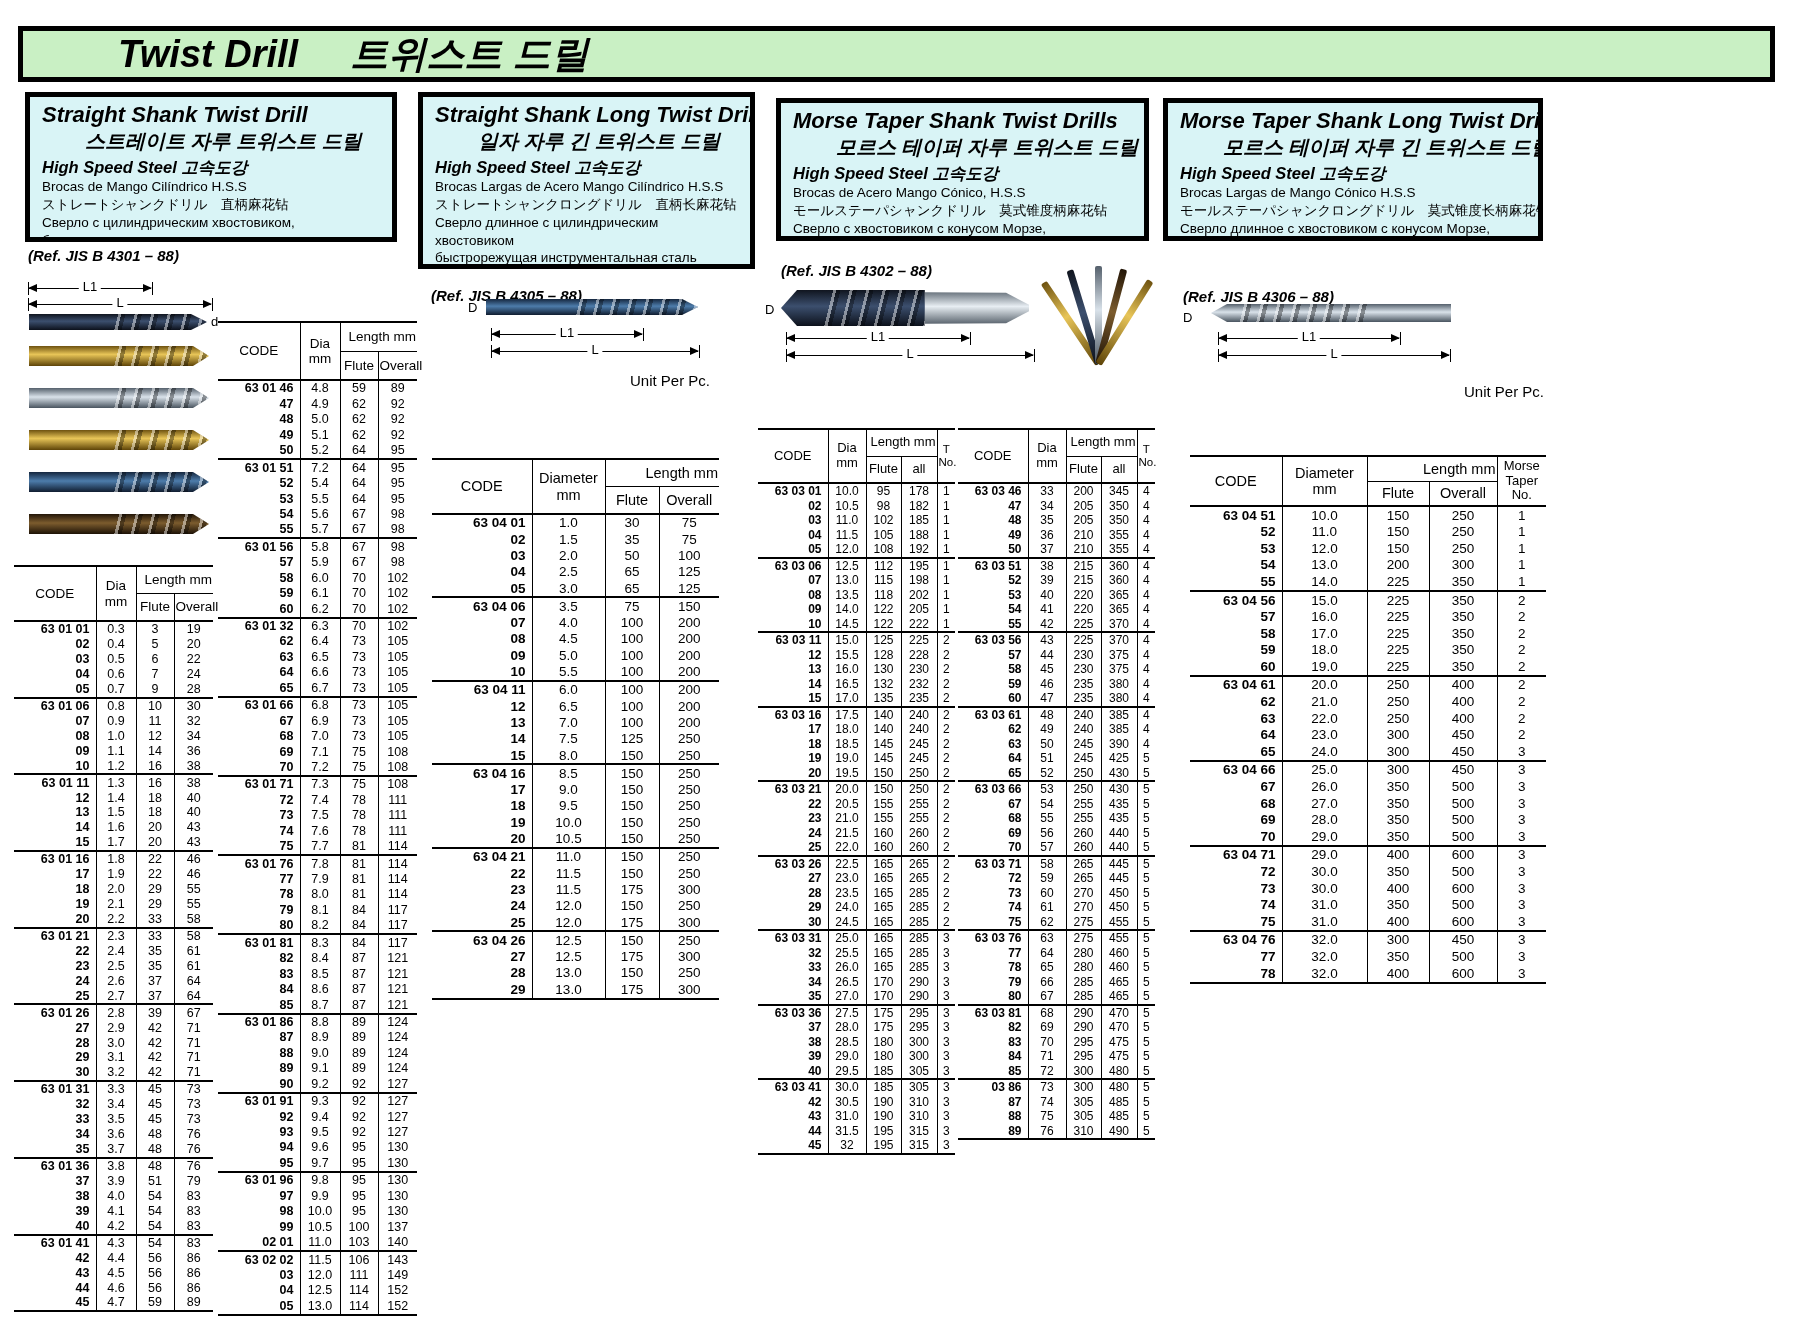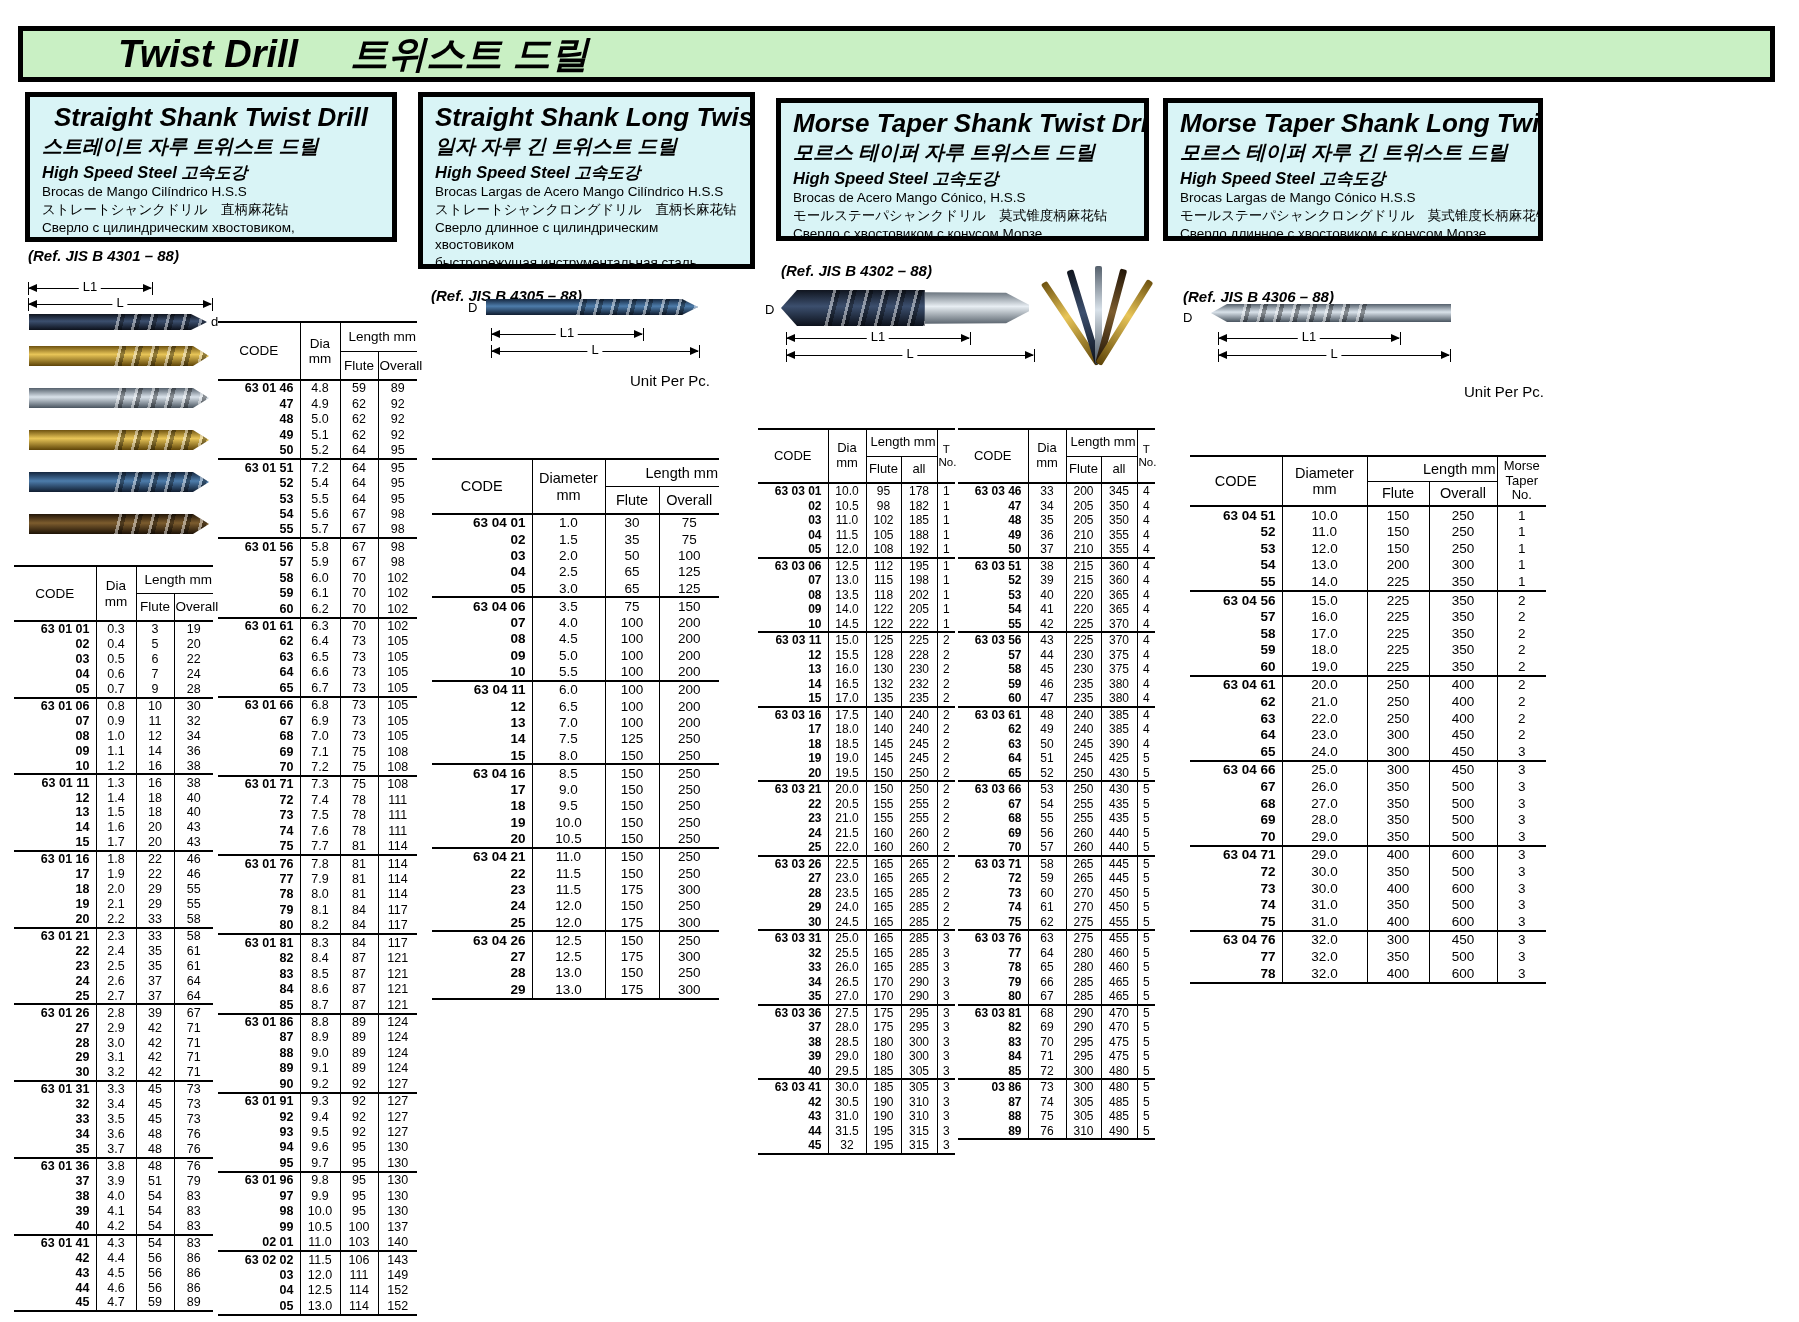--- a/index.html
+++ b/index.html
@@ -10,22 +10,22 @@
   
   #banner{left:18px;top:26px;width:1757px;height:56px;border:5px solid #000;
           background:var(--banner-bg,#c9f0c4);box-sizing:border-box;}
   #banner .t{position:absolute;left:95px;top:50%;transform:translateY(-50%);
              font-style:italic;font-weight:bold;font-size:38px;white-space:nowrap;}
   #banner .t .ko{margin-left:52px;}
 
   
   .secbox{border:5px solid #000;background:var(--box-bg,#d9f4f6);box-sizing:border-box;
           padding:5px 12px 4px 12px;overflow:hidden;}
-  .bt{font-style:italic;font-weight:bold;font-size:26px;line-height:1.18;white-space:nowrap;text-align:center;}
-  .btk{font-style:italic;font-weight:bold;font-size:20px;line-height:1.3;white-space:nowrap;}
+  .bt{font-style:italic;font-weight:bold;font-size:22px;line-height:1.18;white-space:nowrap;}
+  .btk{font-style:italic;font-weight:bold;font-size:20px;line-height:1.3;white-space:nowrap;margin-left:43px;}
   .bs{font-style:italic;font-weight:bold;font-size:16.5px;line-height:1.35;margin-top:2px;white-space:nowrap;}
   .bl{font-size:13.5px;line-height:1.32;white-space:nowrap;}
   .ref{font-style:italic;font-weight:bold;font-size:15px;white-space:nowrap;}
   .unit{font-size:15px;white-space:nowrap;}
 
   
   .tblwrap{position:absolute;}
   table.data{border-collapse:collapse;table-layout:fixed;
              border-top:2px solid #000;border-bottom:2px solid #000;}
   table.data thead{border-bottom:2px solid #000;}
@@ -626,21 +626,21 @@
             <td>70</td>
             <td>102</td>
           </tr>
           <tr>
             <td class="code">60</td>
             <td>6.2</td>
             <td>70</td>
             <td>102</td>
           </tr>
           <tr class="block-start">
-            <td class="code">63 01 61</td>
+            <td class="code">63 01 32</td>
             <td>6.3</td>
             <td>70</td>
             <td>102</td>
           </tr>
           <tr>
             <td class="code">62</td>
             <td>6.4</td>
             <td>73</td>
             <td>105</td>
           </tr>

